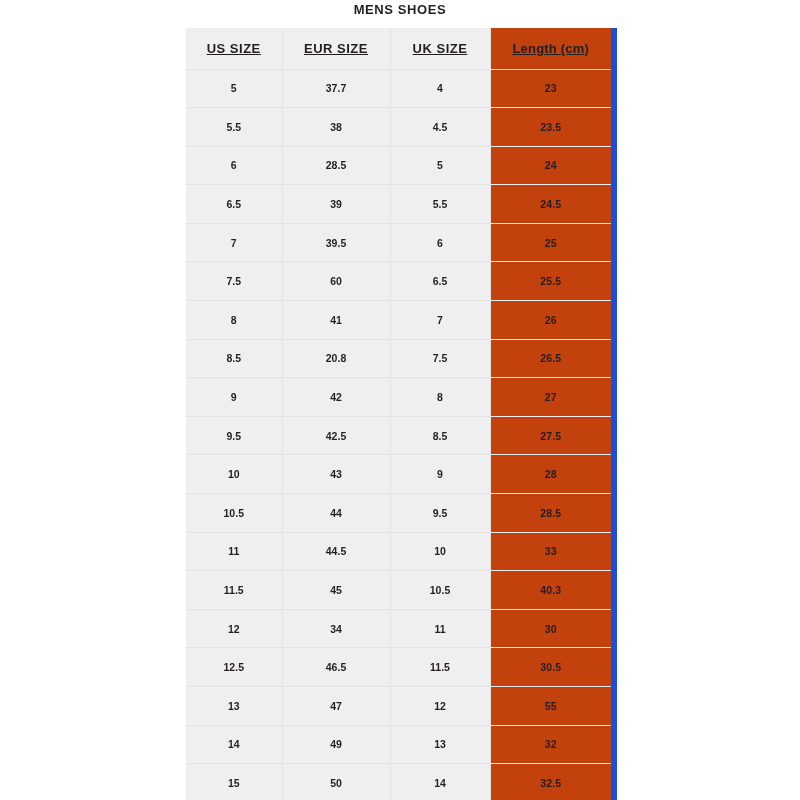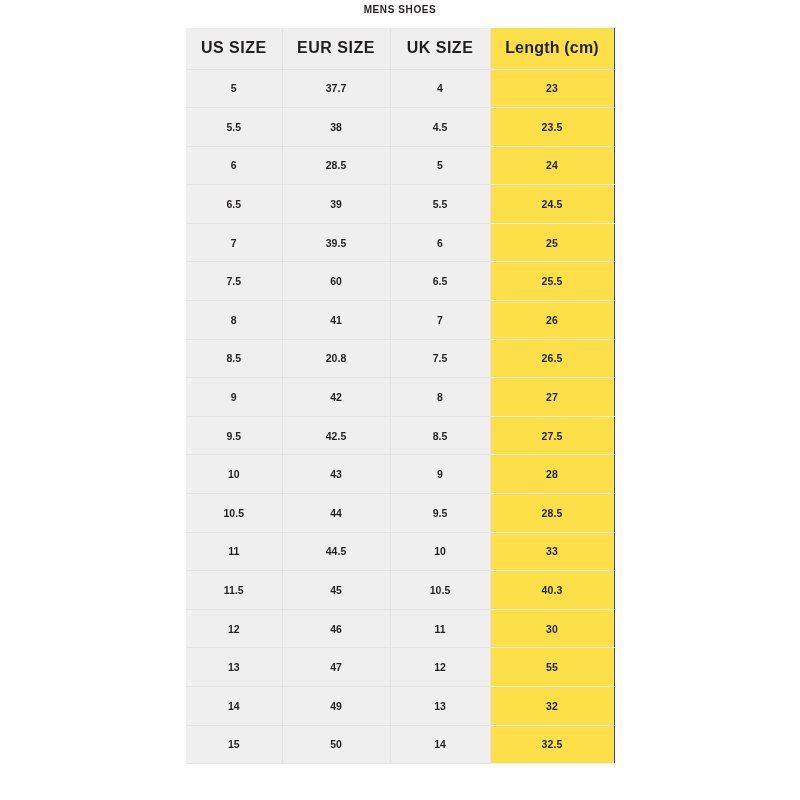--- a/index.html
+++ b/index.html
@@ -21,21 +21,21 @@
     overflow: hidden;
   }
 
   
   .chart-title {
     position: absolute;
     top: 3px;
     left: 186px;
     width: 428px;
     text-align: center;
-    font-size: 10px;
+    font-size: 13px;
     font-weight: bold;
     letter-spacing: 0.6px;
     color: #231f20;
     line-height: 14px;
     white-space: nowrap;
   }
 
   
   .size-table-wrap {
     position: absolute;
@@ -67,28 +67,29 @@
     color: #231f20;
     border-bottom: 1px solid #e3e3e3;
     border-right: 1px solid #e3e3e3;
     background: #efeff0;
     white-space: nowrap;
   }
 
   table.size-table th {
     letter-spacing: 0.5px;
     height: 41px;
-    font-size: 16px;
+    font-size: 13px;
+    text-decoration: underline;
   }
 
   
   table.size-table th.len-col,
   table.size-table td.len-col {
-    background: #fde047;
-    border-right: 1px solid #1d4ed8;
+    background: #c2410c;
+    border-right: 6px solid #1d4ed8;
     border-bottom: 1px solid #ededed;
     letter-spacing: 0.2px;
   }
 
   table.size-table tr:last-child th,
   table.size-table tr:last-child td {
     border-bottom: 1px solid #e3e3e3;
   }
   table.size-table tr:last-child td.len-col {
     border-bottom: 1px solid #ededed;
@@ -197,23 +198,29 @@
             <td class="len-col">33</td>
           </tr>
           <tr>
             <td>11.5</td>
             <td>45</td>
             <td>10.5</td>
             <td class="len-col">40.3</td>
           </tr>
           <tr>
             <td>12</td>
-            <td>46</td>
+            <td>34</td>
             <td>11</td>
             <td class="len-col">30</td>
+          </tr>
+          <tr>
+            <td>12.5</td>
+            <td>46.5</td>
+            <td>11.5</td>
+            <td class="len-col">30.5</td>
           </tr>
           <tr>
             <td>13</td>
             <td>47</td>
             <td>12</td>
             <td class="len-col">55</td>
           </tr>
           <tr>
             <td>14</td>
             <td>49</td>

